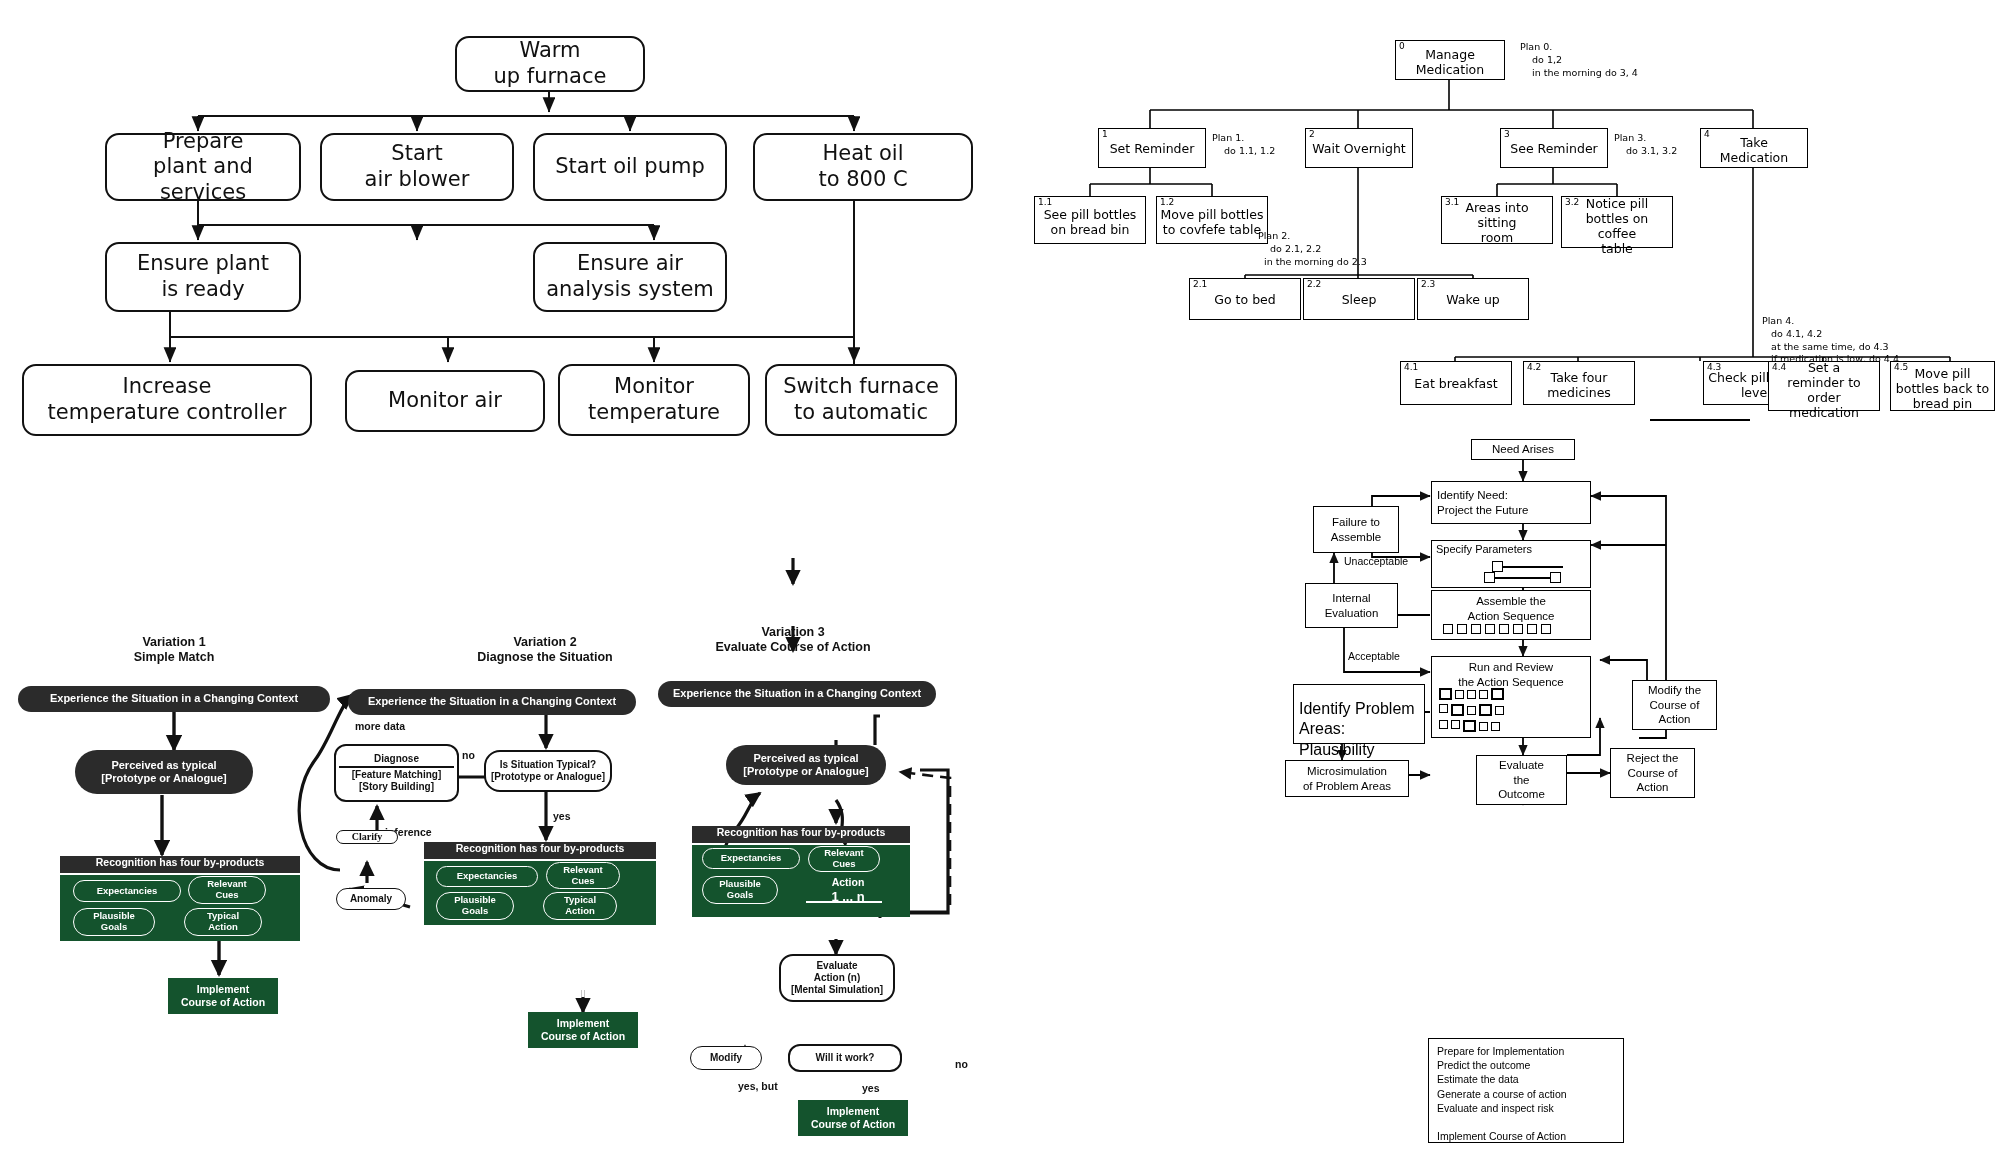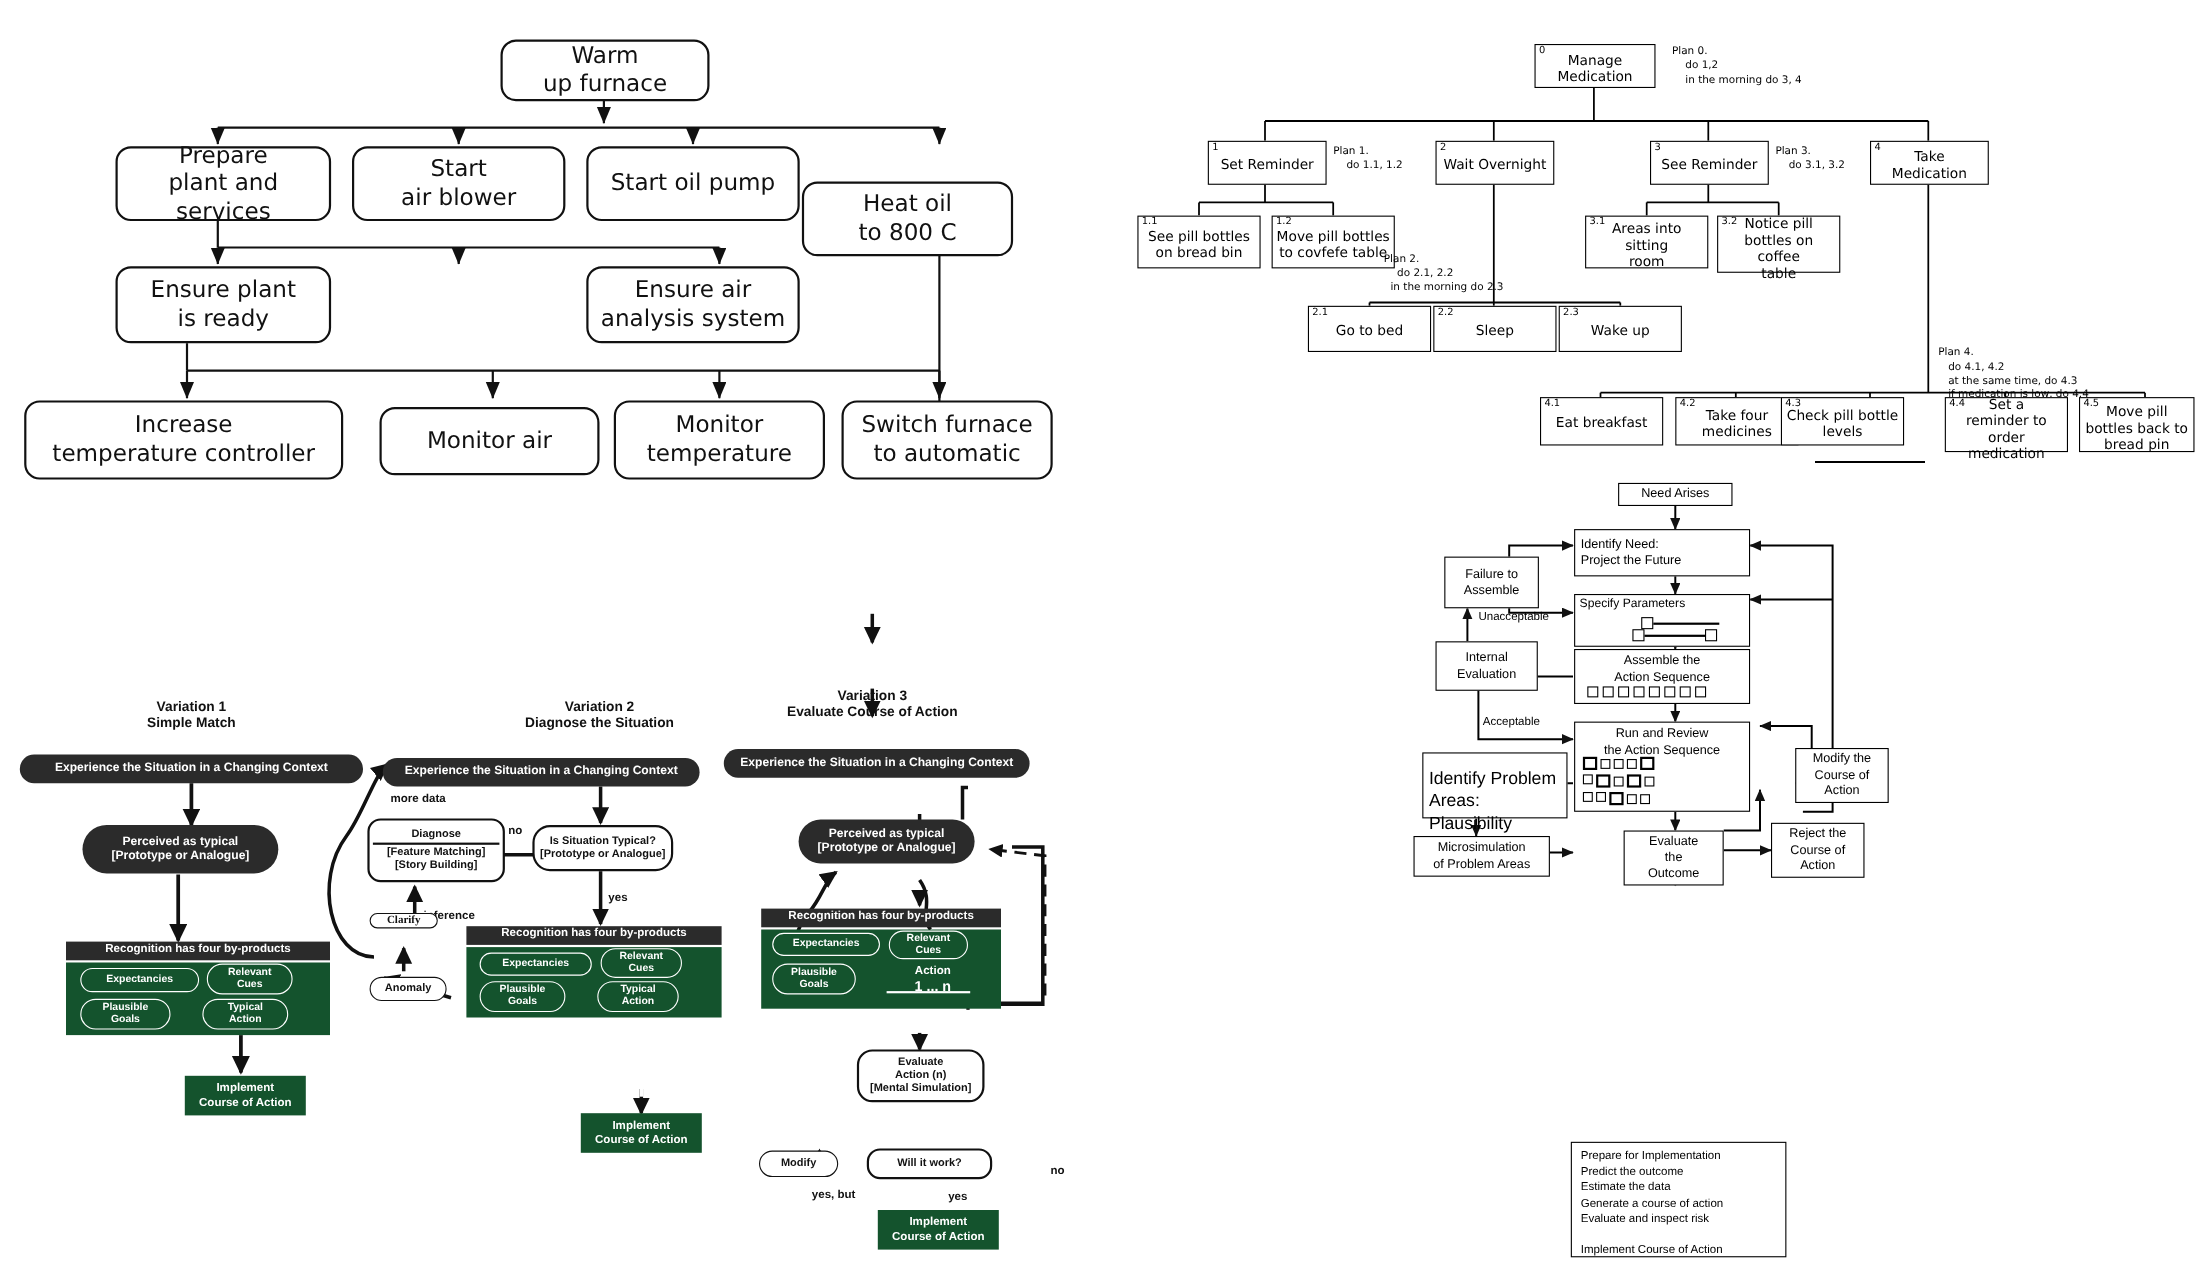--- a/index.html
+++ b/index.html
@@ -247,21 +247,21 @@
     <div>
       <span>Start</span>
       <span>air blower</span>
     </div>
   </div>
   <div class="rbox" style="left:533px;top:133px;width:194px;height:68px;">
     <div>
       <span>Start oil pump</span>
     </div>
   </div>
-  <div class="rbox" style="left:729px;top:133px;width:192px;height:68px;margin-top:32px;">
+  <div class="rbox" style="left:753px;top:133px;width:220px;height:68px;">
     <div>
       <span>Heat oil</span>
       <span>to 800 C</span>
     </div>
   </div>
 
   <div class="rbox" style="left:105px;top:242px;width:196px;height:70px;">
     <div>
       <span>Ensure plant</span>
       <span>is ready</span>
@@ -379,21 +379,21 @@
 
   <div class="hta" style="left:1400px;top:361px;width:112px;height:44px;">
     <span class="num">4.1</span>
     <span class="lbl" style="white-space:pre-line;">Eat breakfast</span>
   </div>
   <div class="hta" style="left:1523px;top:361px;width:112px;height:44px;">
     <span class="num">4.2</span>
     <span class="lbl" style="white-space:pre-line;">Take four
 medicines</span>
   </div>
-  <div class="hta" style="left:1619px;top:361px;width:112px;height:44px;">
+  <div class="hta" style="left:1703px;top:361px;width:112px;height:44px;">
     <span class="num">4.3</span>
     <span class="lbl" style="white-space:pre-line;">Check pill bottle
 levels</span>
   </div>
   <div class="hta" style="left:1768px;top:361px;width:112px;height:50px;">
     <span class="num">4.4</span>
     <span class="lbl" style="white-space:pre-line;">Set a
 reminder to
 order medication</span>
   </div>

